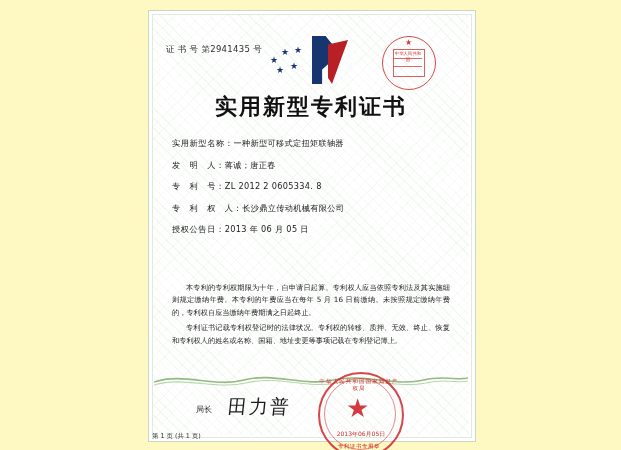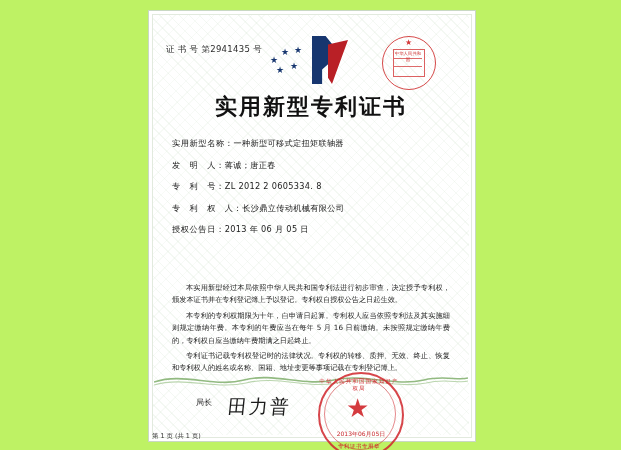--- a/index.html
+++ b/index.html
@@ -10,21 +10,21 @@
   body {
     width: 621px;
     height: 450px;
     overflow: hidden;
     font-family: "Liberation Serif", serif;
   }
   .page {
     position: relative;
     width: 621px;
     height: 450px;
-    background: #bef264;
+    background: #fef9c3;
   }
   
   .frame-outer {
     position: absolute;
     left: 148px;
     top: 10px;
     width: 326px;
     height: 430px;
     border: 1px solid #c9d8c4;
     background: #ffffff;
@@ -206,21 +206,21 @@
   .signature-area {
     position: absolute;
     left: 172px;
     top: 392px;
     width: 280px;
     height: 40px;
   }
   .sig-label {
     position: absolute;
     left: 24px;
-    top: 5px;
+    top: 12px;
     font-size: 8px;
     color: #1a1a1a;
     font-family: "DejaVu Sans", sans-serif;
   }
   .sig-hand {
     position: absolute;
     left: 56px;
     top: 2px;
     font-size: 19px;
     color: #1a1a1a;
@@ -347,21 +347,20 @@
     </div>
     <div class="field-row">
       <span class="field-label">专　利　权　人：</span><span class="field-value">长沙鼎立传动机械有限公司</span>
     </div>
     <div class="field-row">
       <span class="field-label">授权公告日：</span><span class="field-value">2013 年 06 月 05 日</span>
     </div>
   </div>
 
   <div class="body-text">
-    <p>本实用新型经过本局依照中华人民共和国专利法进行初步审查，决定授予专利权，颁发本证书并在专利登记簿上予以登记。专利权自授权公告之日起生效。</p>
     <p>本专利的专利权期限为十年，自申请日起算。专利权人应当依照专利法及其实施细则规定缴纳年费。本专利的年费应当在每年 5 月 16 日前缴纳。未按照规定缴纳年费的，专利权自应当缴纳年费期满之日起终止。</p>
     <p>专利证书记载专利权登记时的法律状况。专利权的转移、质押、无效、终止、恢复和专利权人的姓名或名称、国籍、地址变更等事项记载在专利登记簿上。</p>
   </div>
 
   <div class="wave">
     <svg width="314" height="16" viewBox="0 0 314 16" xmlns="http://www.w3.org/2000/svg">
       <path d="M0,10 C30,0 60,16 90,8 C120,0 150,15 180,8 C210,1 240,15 270,8 C290,3 305,9 314,6" fill="none" stroke="#7fae6b" stroke-width="1.6" opacity="0.85"></path>
       <path d="M0,13 C30,4 62,18 92,11 C124,3 152,17 182,11 C212,4 242,17 272,11 C292,6 306,12 314,9" fill="none" stroke="#a9cb9a" stroke-width="1.1" opacity="0.8"></path>
     </svg>
   </div>

